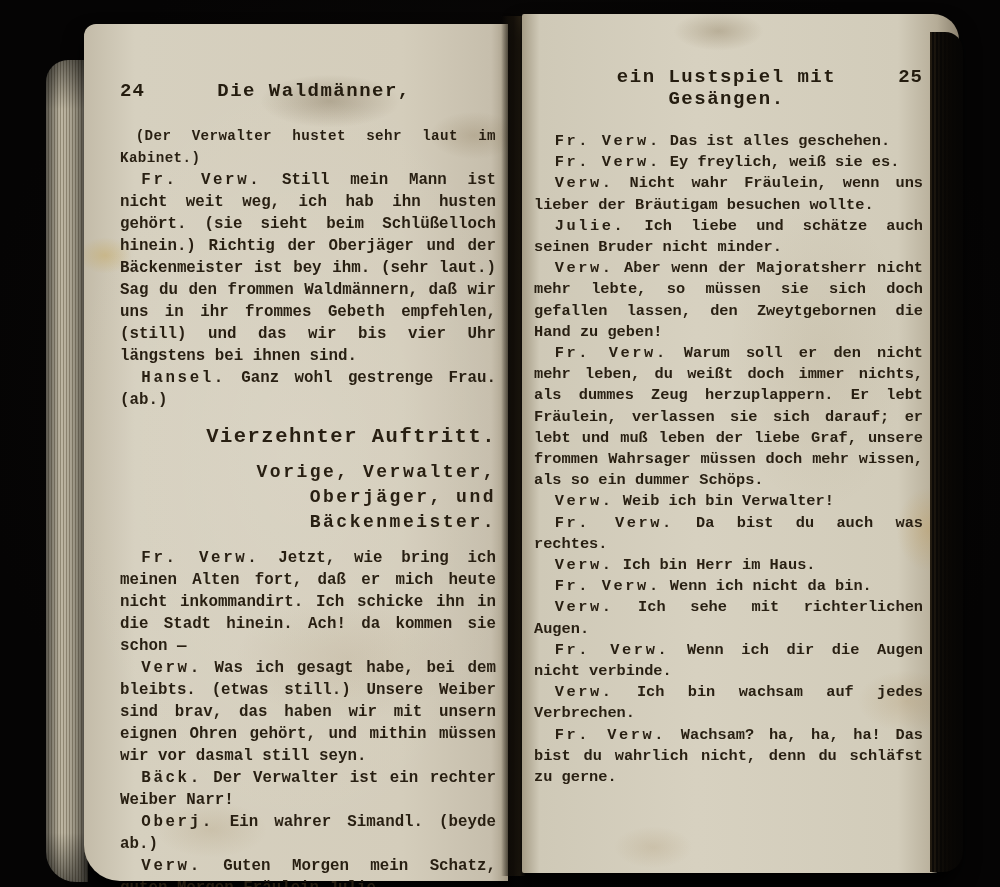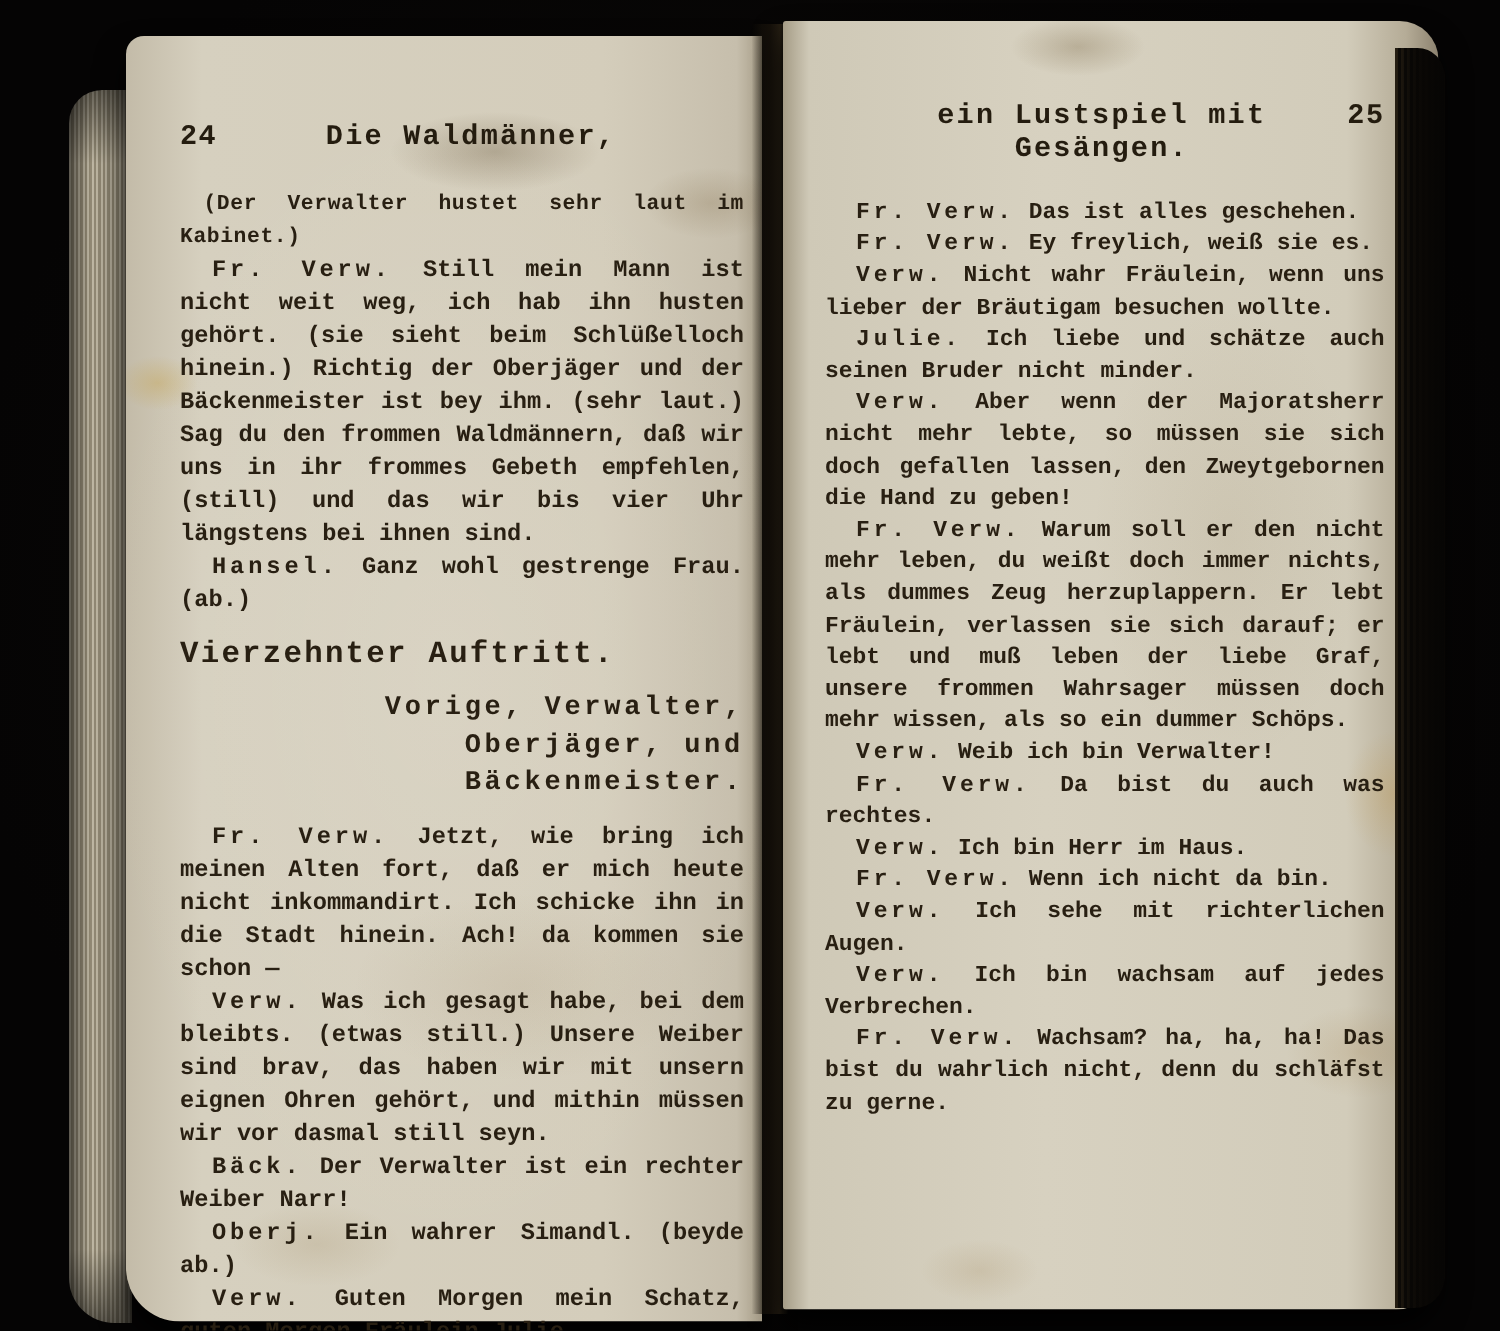--- a/index.html
+++ b/index.html
@@ -77,21 +77,21 @@
     background:
       linear-gradient(90deg, rgba(6,5,4,0.05) 0%, rgba(6,5,4,0.72) 30%, rgba(8,6,4,0.94) 58%, #060504 100%),
       repeating-linear-gradient(90deg, #271f13 0px, #271f13 2px, #0f0c08 2px, #0f0c08 4px);
   }
   .page-inner {
     position: relative;
     height: 100%;
     box-sizing: border-box;
   }
   .page-left .page-inner  { padding: 56px 12px 0 36px; }
-  .page-right .page-inner { padding: 52px 36px 0 28px; }
+  .page-right .page-inner { padding: 52px 36px 0 12px; }
 
   .page-header {
     display: flex;
     align-items: baseline;
     font-size: 19px;
     font-weight: 700;
     letter-spacing: 1px;
     color: #241c0f;
   }
   .page-header .num { width: 52px; }
@@ -116,21 +116,21 @@
     font-size: 15.3px;
     line-height: 21.2px;
   }
   .para { margin: 0; text-indent: 1.35em; }
   .para.stage {
     font-size: 0.90em;
     text-indent: 1.1em;
     letter-spacing: 0.4px;
   }
   .para.scene_heading {
-    text-align: left;
+    text-align: right;
     text-indent: 0;
     font-size: 20.5px;
     letter-spacing: 1.5px;
     margin: 15px 0 12px 0;
   }
   .para.cast {
     text-align: right;
     text-indent: 0;
     font-size: 18px;
     letter-spacing: 2.5px;
@@ -186,20 +186,21 @@
           <p class="para speech"><span class="speaker">Fr. Verw.</span> Ey freylich, weiß sie es.</p>
           <p class="para speech"><span class="speaker">Verw.</span> Nicht wahr Fräulein, wenn uns lieber der Bräutigam besuchen wollte.</p>
           <p class="para speech"><span class="speaker">Julie.</span> Ich liebe und schätze auch seinen Bruder nicht minder.</p>
           <p class="para speech"><span class="speaker">Verw.</span> Aber wenn der Majoratsherr nicht mehr lebte, so müssen sie sich doch gefallen lassen, den Zweytgebornen die Hand zu geben!</p>
           <p class="para speech"><span class="speaker">Fr. Verw.</span> Warum soll er den nicht mehr leben, du weißt doch immer nichts, als dummes Zeug herzuplappern. Er lebt Fräulein, verlassen sie sich darauf; er lebt und muß leben der liebe Graf, unsere frommen Wahrsager müssen doch mehr wissen, als so ein dummer Schöps.</p>
           <p class="para speech"><span class="speaker">Verw.</span> Weib ich bin Verwalter!</p>
           <p class="para speech"><span class="speaker">Fr. Verw.</span> Da bist du auch was rechtes.</p>
           <p class="para speech"><span class="speaker">Verw.</span> Ich bin Herr im Haus.</p>
           <p class="para speech"><span class="speaker">Fr. Verw.</span> Wenn ich nicht da bin.</p>
           <p class="para speech"><span class="speaker">Verw.</span> Ich sehe mit richterlichen Augen.</p>
+          <p class="para speech"><span class="speaker">Fr. Verw.</span> Wenn ich dir die Augen nicht verbinde.</p>
           <p class="para speech"><span class="speaker">Verw.</span> Ich bin wachsam auf jedes Verbrechen.</p>
           <p class="para speech"><span class="speaker">Fr. Verw.</span> Wachsam? ha, ha, ha! Das bist du wahrlich nicht, denn du schläfst zu gerne.</p>
         </div>
     </div>
   </div>
 
   <div class="right-edge"></div>
 
 </div>
 

